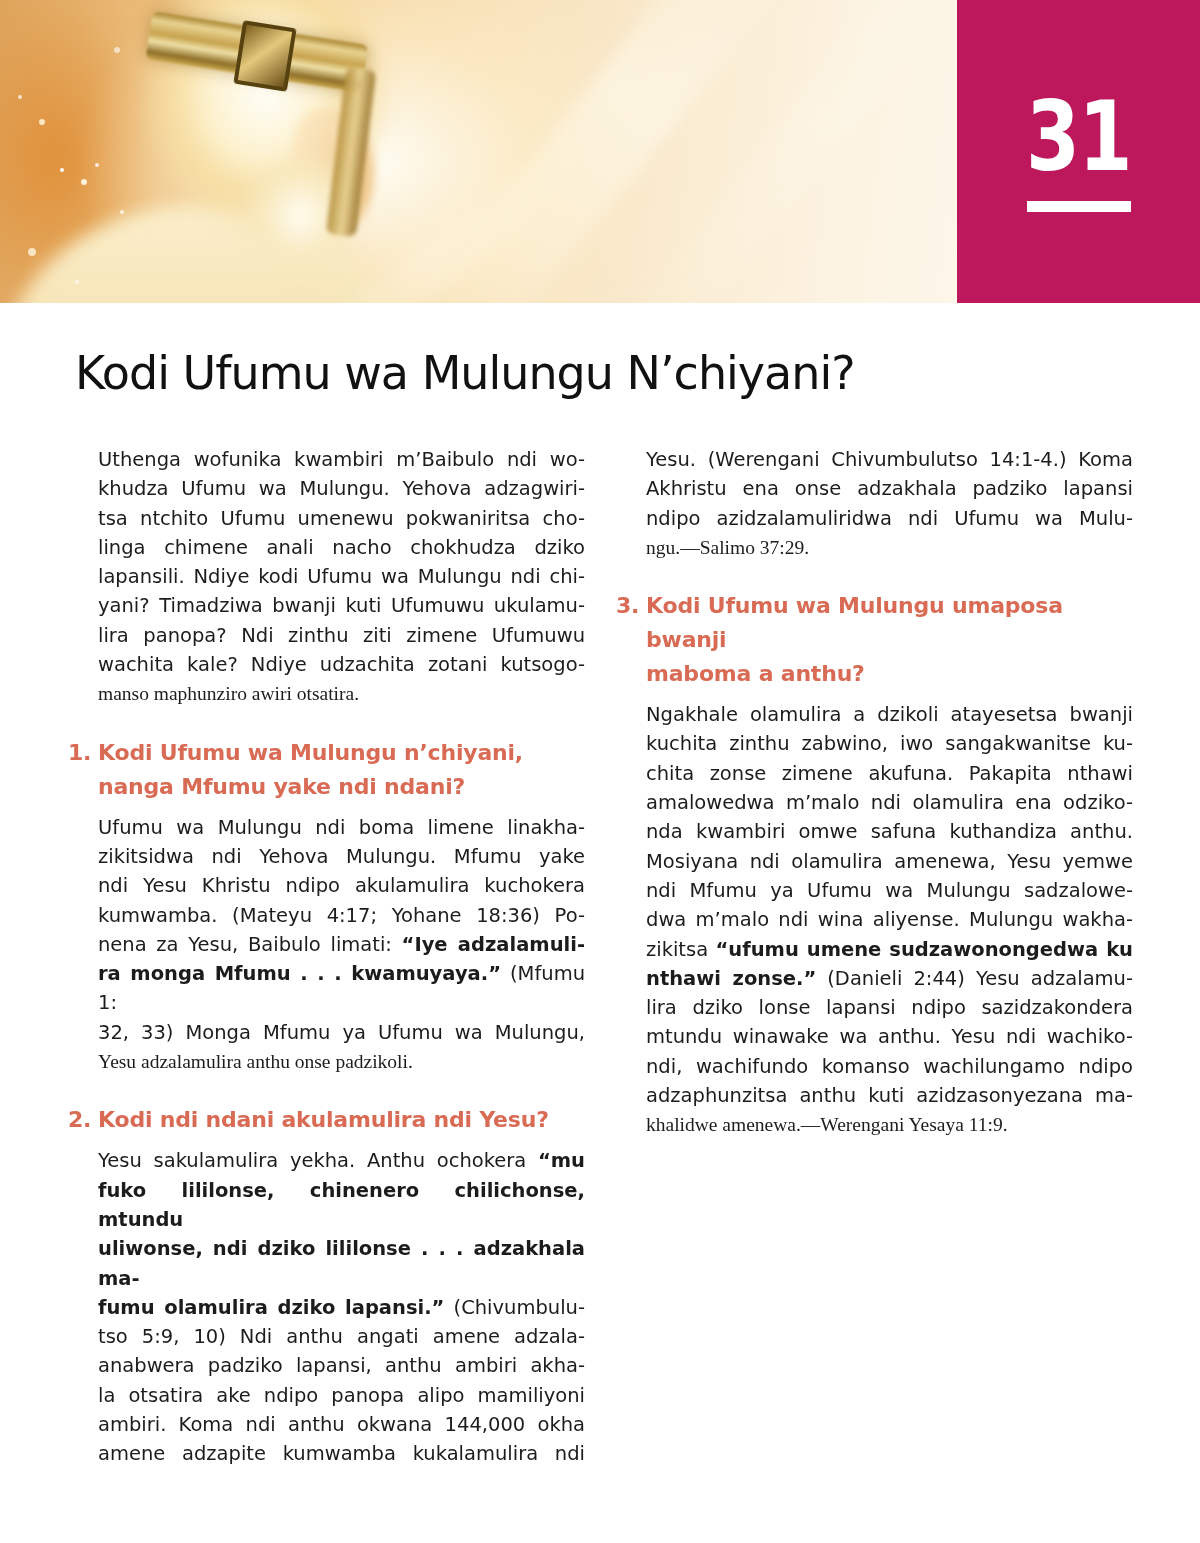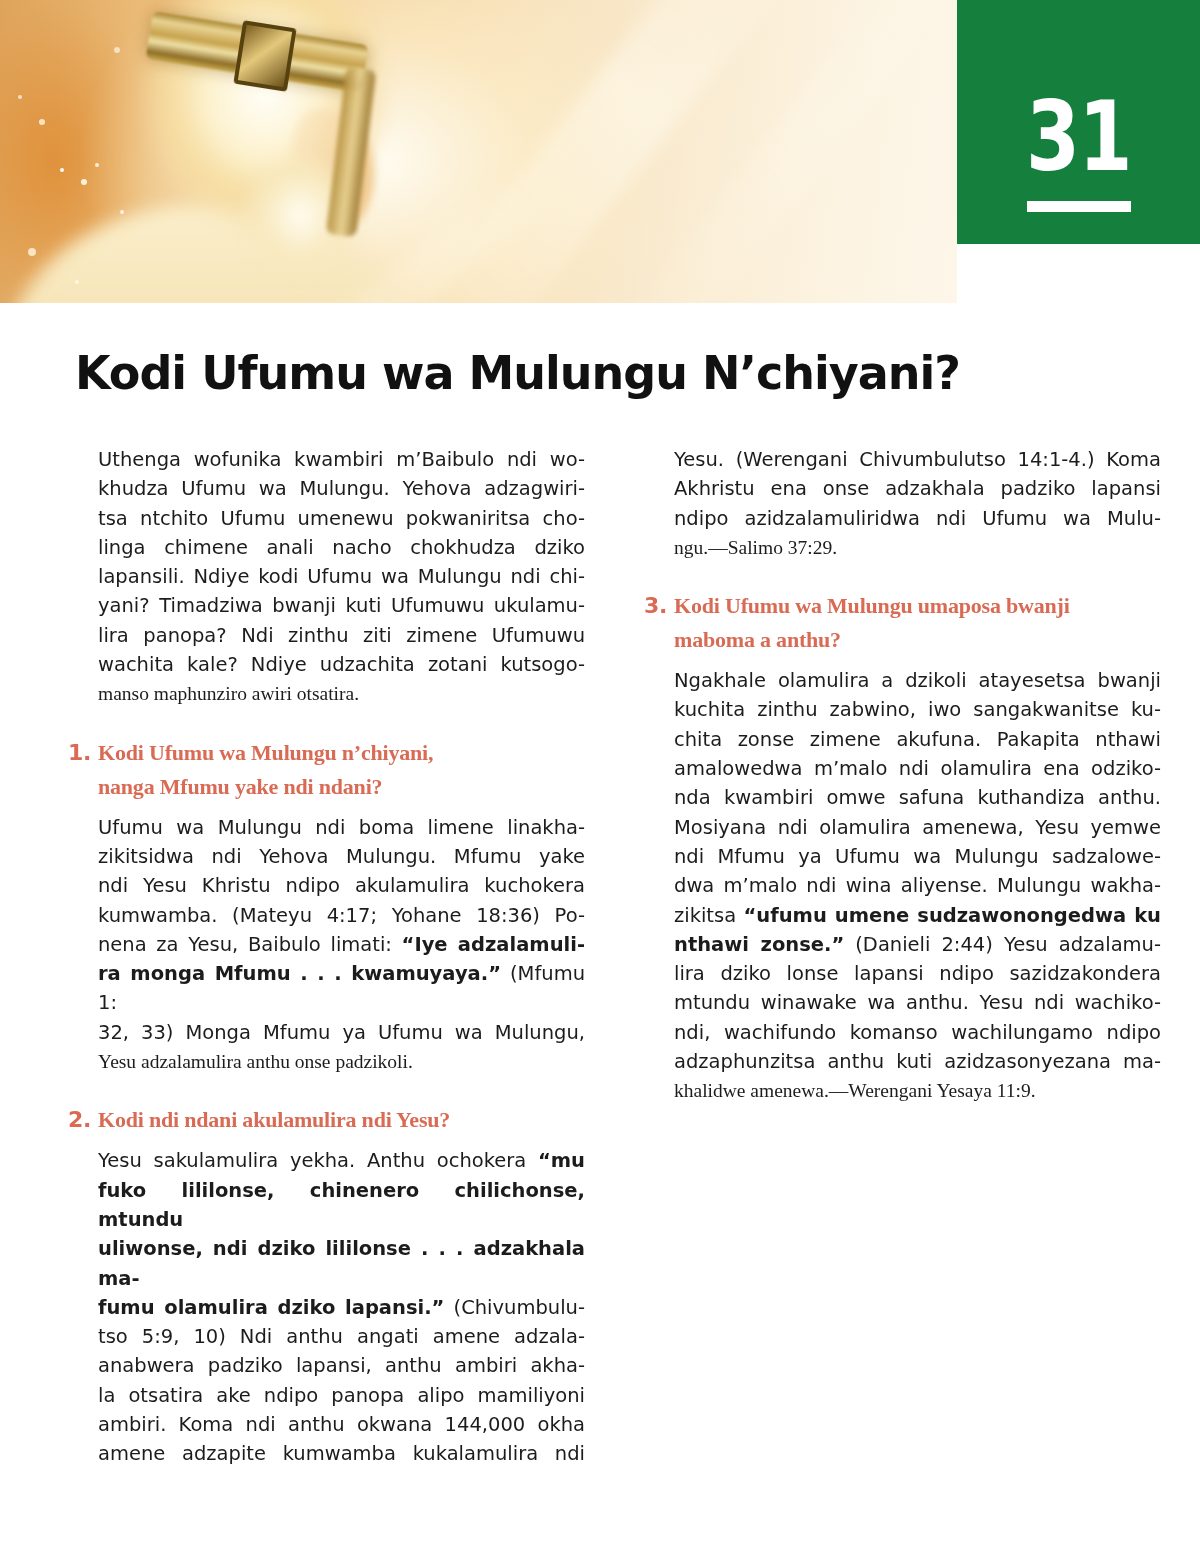--- a/index.html
+++ b/index.html
@@ -34,37 +34,37 @@
     background:linear-gradient(90deg,#b28d3a,#e7cf8e,#97742c);filter:blur(2px);opacity:.9;}
   .ph-ray{background:linear-gradient(180deg,rgba(255,253,245,0),rgba(255,252,240,0.55) 40%,rgba(255,250,235,0) 100%);filter:blur(8px);}
   .r1{left:560px;top:-120px;width:90px;height:520px;transform:rotate(38deg);}
   .r2{left:760px;top:-100px;width:60px;height:520px;transform:rotate(38deg);opacity:.5;}
   .r3{left:380px;top:100px;width:46px;height:380px;transform:rotate(52deg);opacity:.55;}
   .ph-sparkles{left:60px;top:168px;width:4px;height:4px;border-radius:50%;background:rgba(255,255,255,0.95);
     box-shadow:22px 12px 0 1px rgba(255,252,235,.9), 35px -5px 0 0 rgba(255,255,255,.8),
       -20px -48px 0 1px rgba(255,250,225,.8), -42px -73px 0 0 rgba(255,255,255,.7),
       60px 42px 0 0 rgba(255,255,255,.75), -30px 82px 0 2px rgba(255,246,220,.8),
       15px 112px 0 0 rgba(255,255,255,.6), 55px -120px 0 1px rgba(255,255,255,.6);}
-  .badge{position:absolute;left:957px;top:0;width:243px;height:244px;background:#15803d;}
+  .badge{position:absolute;left:957px;top:0;width:243px;height:303px;background:#be185d;}
   .lesson-num{position:absolute;top:88px;left:0;width:100%;text-align:center;color:#ffffff;
     font-weight:bold;font-size:97px;line-height:97px;letter-spacing:-2px;transform:scaleX(0.8);}
   .lesson-rule{position:absolute;top:201px;left:50%;width:104px;height:11px;margin-left:-52px;background:#ffffff;}
   
   .content{position:absolute;left:75px;top:303px;width:1060px;}
-  .page-title{margin:44px 0 0 0;font-size:46px;line-height:52px;font-weight:bold;color:#111111;
+  .page-title{margin:44px 0 0 0;font-size:46px;line-height:52px;font-weight:normal;color:#111111;
     letter-spacing:-1px;white-space:nowrap;}
-  .cols{display:flex;gap:89px;padding-left:23px;margin-top:46px;}
+  .cols{display:flex;gap:61px;padding-left:23px;margin-top:46px;}
   .col{width:487px;flex:0 0 487px;}
   .para{font-size:19.5px;line-height:29.3px;}
   .para .tline{text-align:justify;text-align-last:justify;}
   .para .tline.last{text-align-last:left;font-family:Liberation Serif, serif;}
   .b{font-weight:bold;}
   .sec{position:relative;margin:27px 0 9px 0;color:#D96B55;font-weight:bold;
     font-size:22px;line-height:34px;letter-spacing:-0.2px;}
-  .sec .tline{text-align:left;text-align-last:auto;font-family:Liberation Serif, serif;}
+  .sec .tline{text-align:left;text-align-last:auto;}
   .sec-num{position:absolute;left:-30px;top:0;width:28px;}
 </style>
 </head>
 <body>
 
 <div class="header">
   <div class="photo">
     <div class="ph-warm"></div>
     <div class="ph-glow"></div>
     <div class="ph-shoulder"></div>

